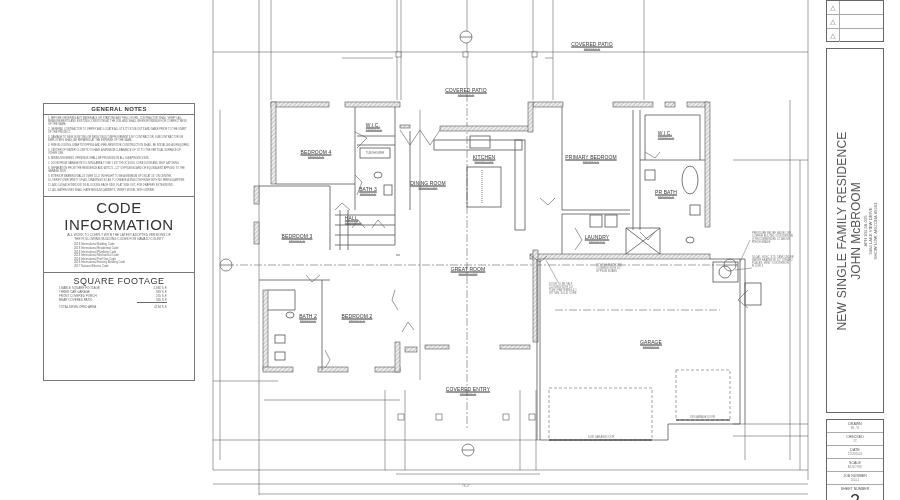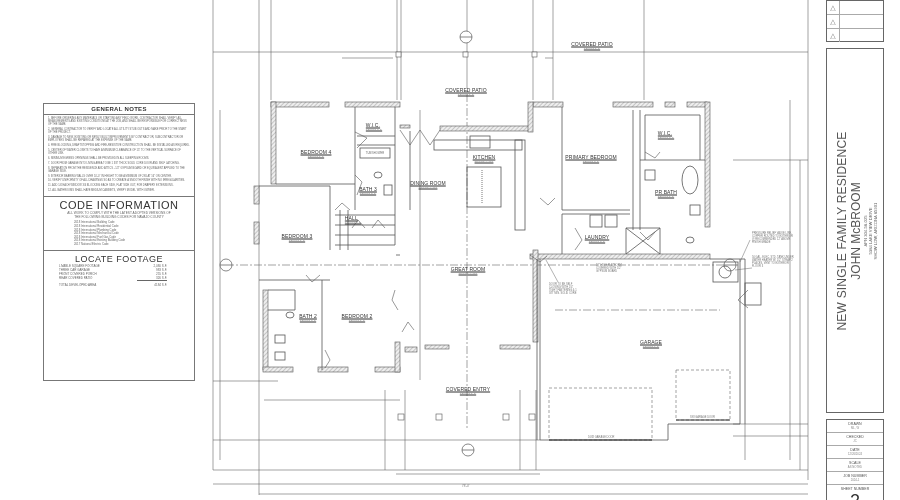--- a/index.html
+++ b/index.html
@@ -6,21 +6,21 @@
   body { width:900px; height:500px; background:#ffffff; position:relative; overflow:hidden;
          font-family:"Liberation Sans", sans-serif; color:#333; }
   svg.plan { position:absolute; left:0; top:0; }
   .notes-box { position:absolute; left:43px; top:103px; width:152px; height:278px;
                border:1px solid #777; background:#fff; box-sizing:border-box; }
   .notes-title { text-align:center; font-size:6px; font-weight:bold; border-bottom:1px solid #777;
                  padding:2px 0; letter-spacing:0.3px; }
   .notes-list { font-size:2.6px; line-height:3.2px; color:#666; padding:2px 4px; margin:0; list-style:none; }
   .notes-list li { margin-bottom:1.6px; }
   .code-box { border-top:1px solid #777; padding:2px 0 2px 0; }
-  .code-title { text-align:center; font-size:11px; letter-spacing:0.5px; color:#333; }
+  .code-title { text-align:center; font-size:15px; letter-spacing:0.5px; color:#333; }
   .code-desc { text-align:center; font-size:3.2px; line-height:3.8px; color:#666; padding:1px 20px; }
   .code-list { font-size:2.8px; line-height:3.6px; color:#666; padding:1px 0 1px 30px; margin:0; list-style:none; }
   .sq-box { border-top:1px solid #777; padding:3px 0 2px 0; }
   .sq-title { text-align:center; font-size:9px; letter-spacing:0.5px; color:#333; }
   .sq-row { display:flex; font-size:3px; line-height:4px; color:#666; padding:0 0 0 15px; }
   .sq-row .lbl { width:78px; }
   .sq-row .val { width:30px; text-align:right; }
   .sq-total { margin-top:2px; }
   .room { position:absolute; font-size:5px; text-decoration:underline; color:#333; white-space:nowrap;
           transform:translate(-50%,-50%); letter-spacing:0.1px; }
@@ -278,21 +278,21 @@
       <li>2018 International Building Code</li>
       <li>2018 International Residential Code</li>
       <li>2018 International Plumbing Code</li>
       <li>2018 International Mechanical Code</li>
       <li>2018 International Fuel Gas Code</li>
       <li>2018 International Existing Building Code</li>
       <li>2017 National Electric Code</li>
     </ul>
   </div>
   <div class="sq-box">
-    <div class="sq-title">LOCATE FOOTAGE</div>
+    <div class="sq-title">SQUARE FOOTAGE</div>
     <div class="sq-row">
       <span class="lbl">LIVABLE SQUARE FOOTAGE</span>
       <span class="val">2,080 S.F.</span>
     </div>
     <div class="sq-row">
       <span class="lbl">THREE CAR GARAGE</span>
       <span class="val">983 S.F.</span>
     </div>
     <div class="sq-row">
       <span class="lbl">FRONT COVERED PORCH</span>

